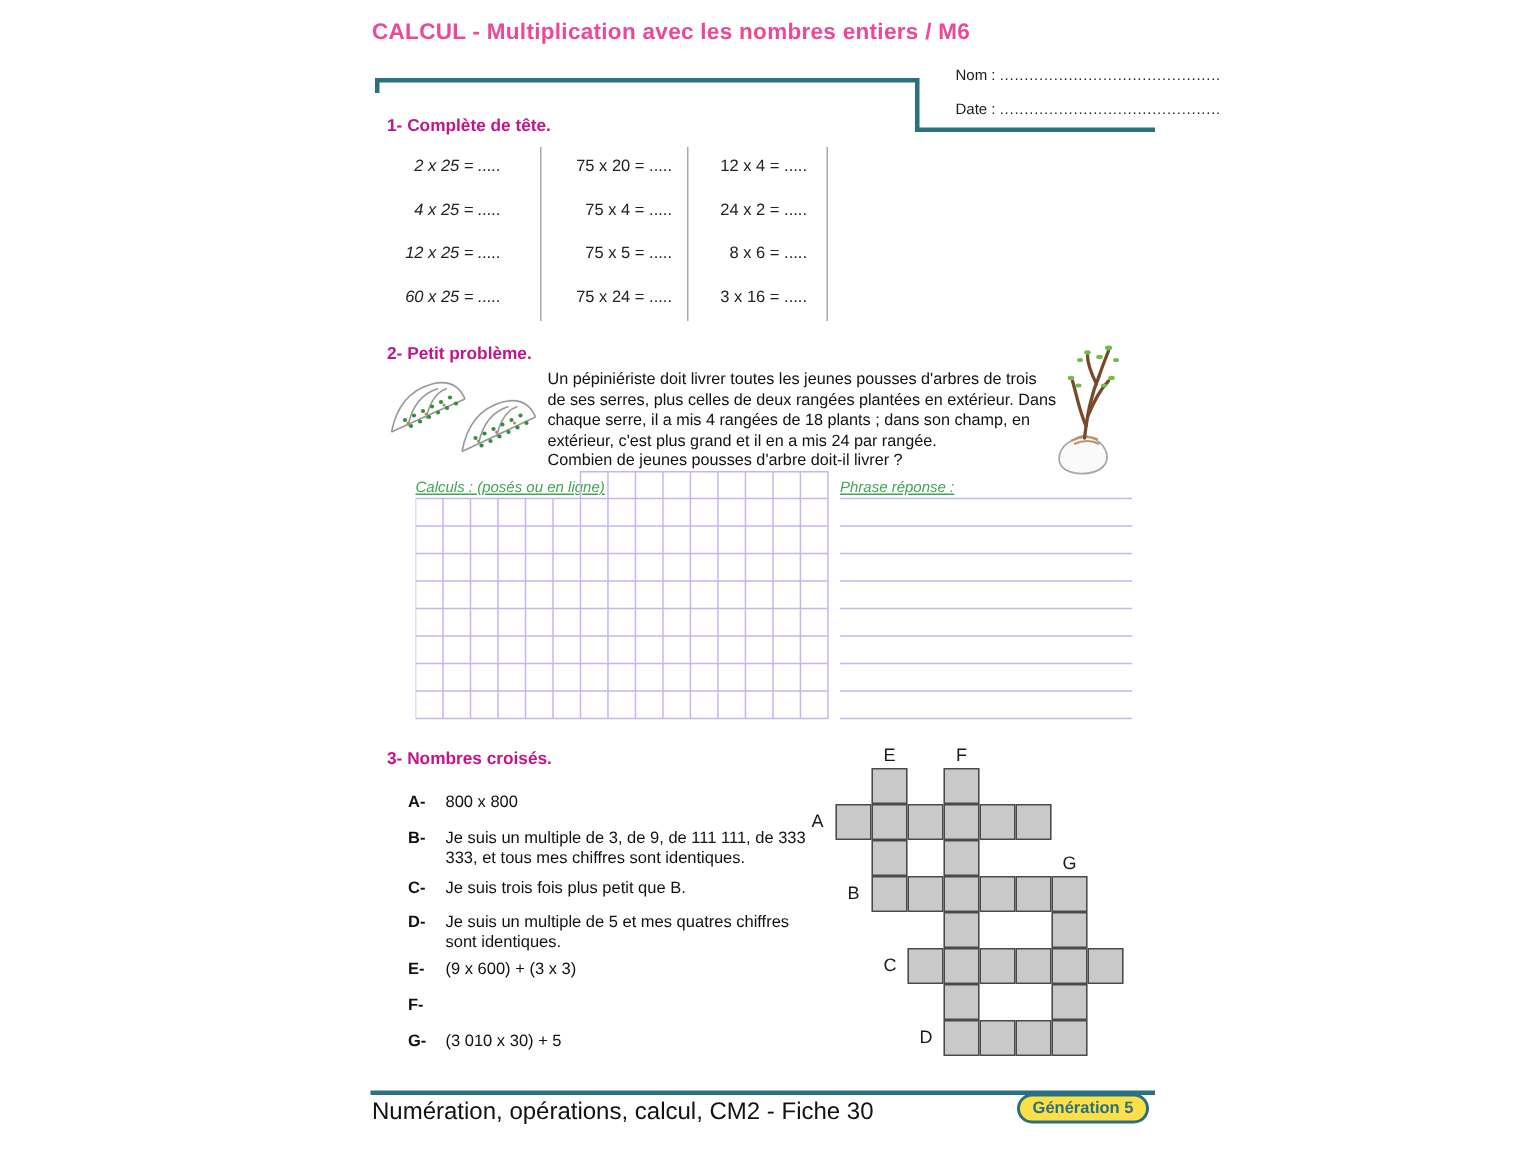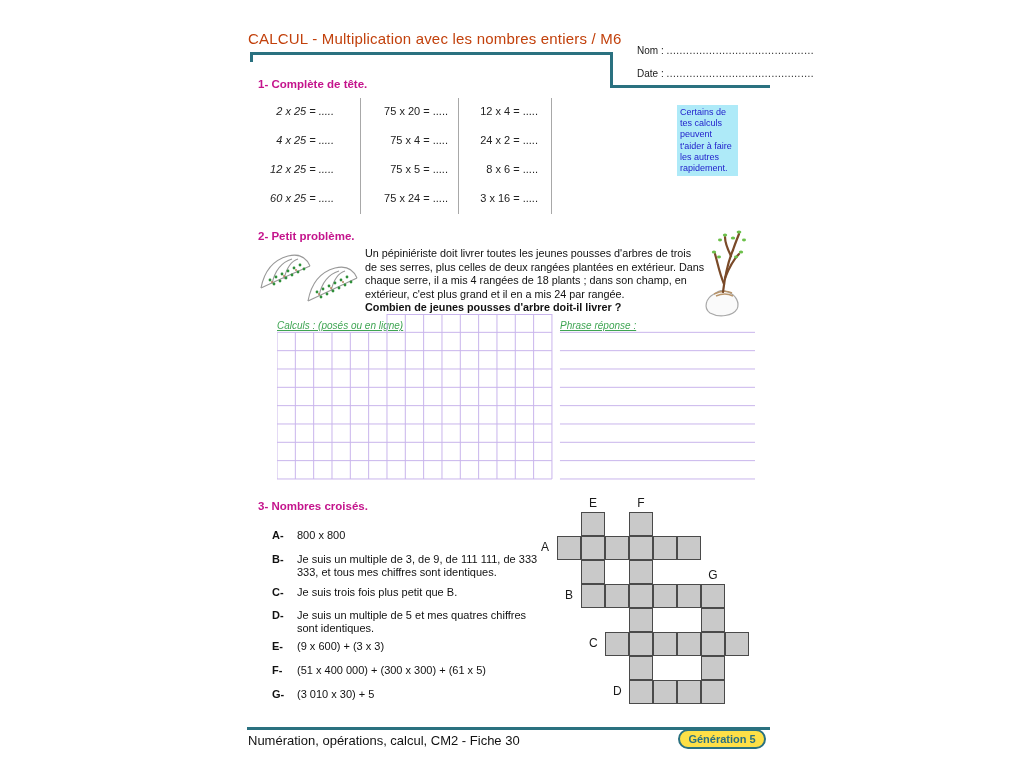--- a/index.html
+++ b/index.html
@@ -4,21 +4,21 @@
 <style>
   :root{
     --teal:#2a7180; --magenta:#c4148c; --tip-bg:#aeeaf8; --tip-text:#2222cc;
     --green:#3fa553; --grid-purple:#c9b5ec; --cell-fill:#c9c9c9; --cell-border:#4a4a4a;
   }
   *{margin:0;padding:0;box-sizing:border-box;}
   html,body{background:#fff;}
   body{font-family:"Liberation Sans", sans-serif; color:#1a1a1a;}
   .page{position:relative;width:1024px;height:768px;background:#ffffff;overflow:hidden;}
 
-  .title{position:absolute;left:248px;top:30px;font-size:15px;letter-spacing:.2px;color:#c2410c;}
+  .title{position:absolute;left:248px;top:13px;font-size:15px;letter-spacing:.2px;color:#ec4899;font-weight:bold;}
 
   .rule-main{position:absolute;left:250px;top:52px;width:362px;height:3px;background:var(--teal);}
   .rule-tick{position:absolute;left:250px;top:52px;width:3px;height:10px;background:var(--teal);}
   .rule-vert{position:absolute;left:610px;top:52px;width:3px;height:36px;background:var(--teal);}
   .rule-bottom{position:absolute;left:610px;top:85px;width:160px;height:3px;background:var(--teal);}
 
   .form-row{position:absolute;left:621px;font-size:10px;white-space:nowrap;padding-left:16px;}
   .form-row .dots{letter-spacing:.5px;color:#222;}
   .form-nom{top:45px;} .form-date{top:68px;}
 
@@ -32,40 +32,40 @@
   .calc-sep{position:absolute;top:98px;width:1px;height:116px;background:#a8a8a8;}
   .cs1{left:360px;} .cs2{left:458px;} .cs3{left:551px;}
 
   .tip-box{position:absolute;left:677px;top:105px;width:61px;min-height:67px;background:var(--tip-bg);
     color:var(--tip-text);font-size:9px;line-height:11.2px;padding:2px 1px 2px 3px;}
 
   .greenhouse{position:absolute;left:258px;top:246px;}
   .tree{position:absolute;left:692px;top:226px;}
 
   .problem{position:absolute;left:365px;top:247px;width:340px;font-size:10.8px;line-height:13.5px;color:#111;}
-  .problem .question{font-weight:bold;}
+  .problem .question{font-weight:normal;}
 
   .zone-label{position:absolute;font-size:10px;font-style:italic;color:var(--green);
     text-decoration:underline;white-space:nowrap;}
   .zl-calc{left:277px;top:320px;} .zl-phrase{left:560px;top:320px;}
 
   .answer-grid{position:absolute;left:277px;top:314px;}
 
   .clue{position:absolute;left:272px;width:280px;font-size:11px;line-height:13px;color:#111;}
   .clue .key{position:absolute;left:0;font-weight:bold;}
   .clue .txt{display:block;margin-left:25px;width:252px;}
 
   .crossword{position:absolute;left:557px;top:512px;width:200px;height:200px;}
   .cw-cell{position:absolute;width:24px;height:24px;background:var(--cell-fill);
     border:1px solid var(--cell-border);}
   .cw-label{position:absolute;font-size:12px;color:#1a1a1a;}
   .cw-label.above{transform:translateX(-50%);}
 
   .footer-line{position:absolute;left:247px;top:727px;width:523px;height:3px;background:var(--teal);}
-  .footer-text{position:absolute;left:248px;top:733px;font-size:13px;color:#111;}
+  .footer-text{position:absolute;left:248px;top:733px;font-size:16px;color:#111;}
   .badge{position:absolute;left:678px;top:729px;width:88px;height:20px;border:2px solid var(--teal);
     border-radius:11px;background:#fde047;color:var(--teal);font-size:11px;font-weight:bold;
     display:flex;align-items:center;justify-content:center;}
 </style>
 </head>
 <body>
 
 <div class="page">
 
   <div class="title">CALCUL - Multiplication avec les nombres entiers / M6</div>
@@ -101,21 +101,20 @@
   </div>
   <div class="calc-sep cs2"></div>
   <div class="calc-col cc3">
     <div class="calc-item">12 x 4 = .....</div>
     <div class="calc-item">24 x 2 = .....</div>
     <div class="calc-item">8 x 6 = .....</div>
     <div class="calc-item">3 x 16 = .....</div>
   </div>
   <div class="calc-sep cs3"></div>
 
-  <div class="tip-box">Certains de tes calculs peuvent t'aider à faire les autres rapidement.</div>
 
   <div class="sec-head sh2">2- Petit problème.</div>
 
   <svg class="greenhouse" width="105" height="68" viewBox="0 0 105 68">
     <g stroke="#999" fill="none" stroke-width="1.1">
       <path d="M3,42 Q8,16 30,10 Q46,6 52,20"></path>
       <path d="M3,42 Q20,34 52,20"></path>
       <path d="M14,38 Q18,18 34,13"></path>
       <path d="M26,33 Q30,16 40,13"></path>
       <path d="M50,55 Q55,28 77,22 Q93,18 99,32"></path>
@@ -245,21 +244,20 @@
   <div class="clue" style="top:609px">
     <span class="key">D-</span>
     <span class="txt">Je suis un multiple de 5 et mes quatres chiffres sont identiques.</span>
   </div>
   <div class="clue" style="top:640px">
     <span class="key">E-</span>
     <span class="txt">(9 x 600) + (3 x 3)</span>
   </div>
   <div class="clue" style="top:664px">
     <span class="key">F-</span>
-    <span class="txt">(51 x 400 000) + (300 x 300) + (61 x 5)</span>
   </div>
   <div class="clue" style="top:688px">
     <span class="key">G-</span>
     <span class="txt">(3 010 x 30) + 5</span>
   </div>
 
   <div class="crossword">
       <div class="cw-cell" style="left: 24px; top: 0px;"></div>
       <div class="cw-cell" style="left: 72px; top: 0px;"></div>
       <div class="cw-cell" style="left: 0px; top: 24px;"></div>

